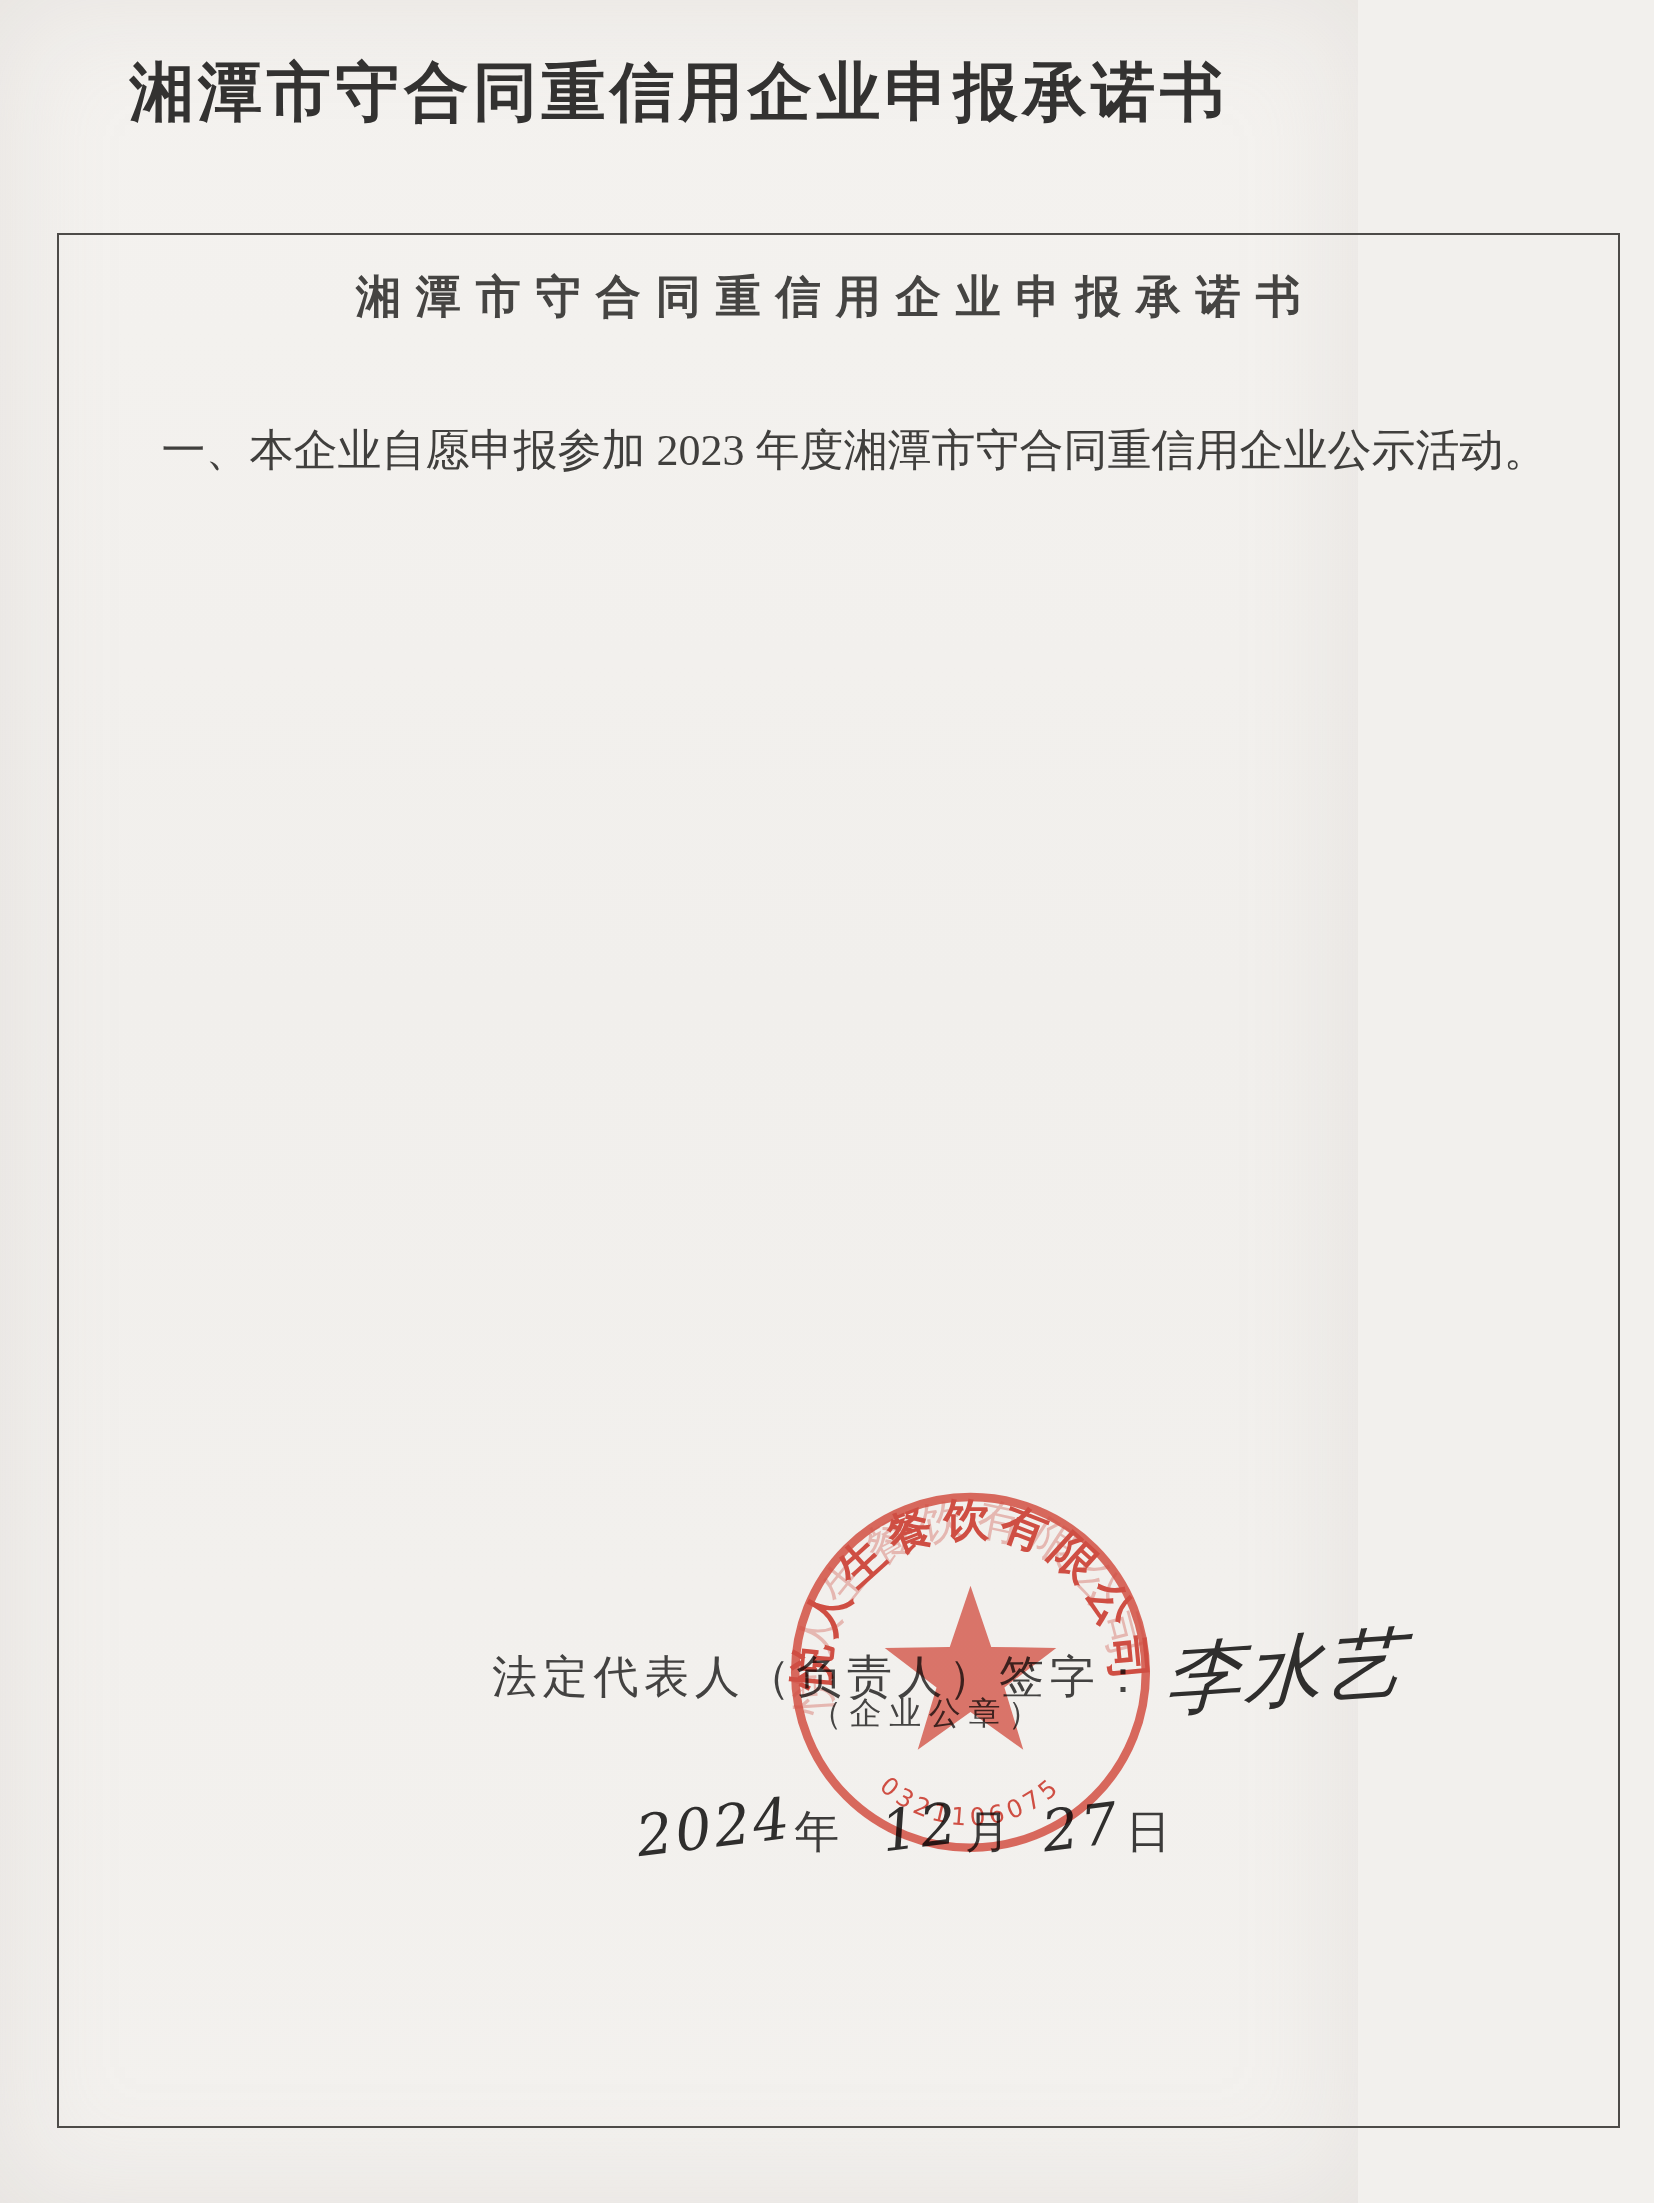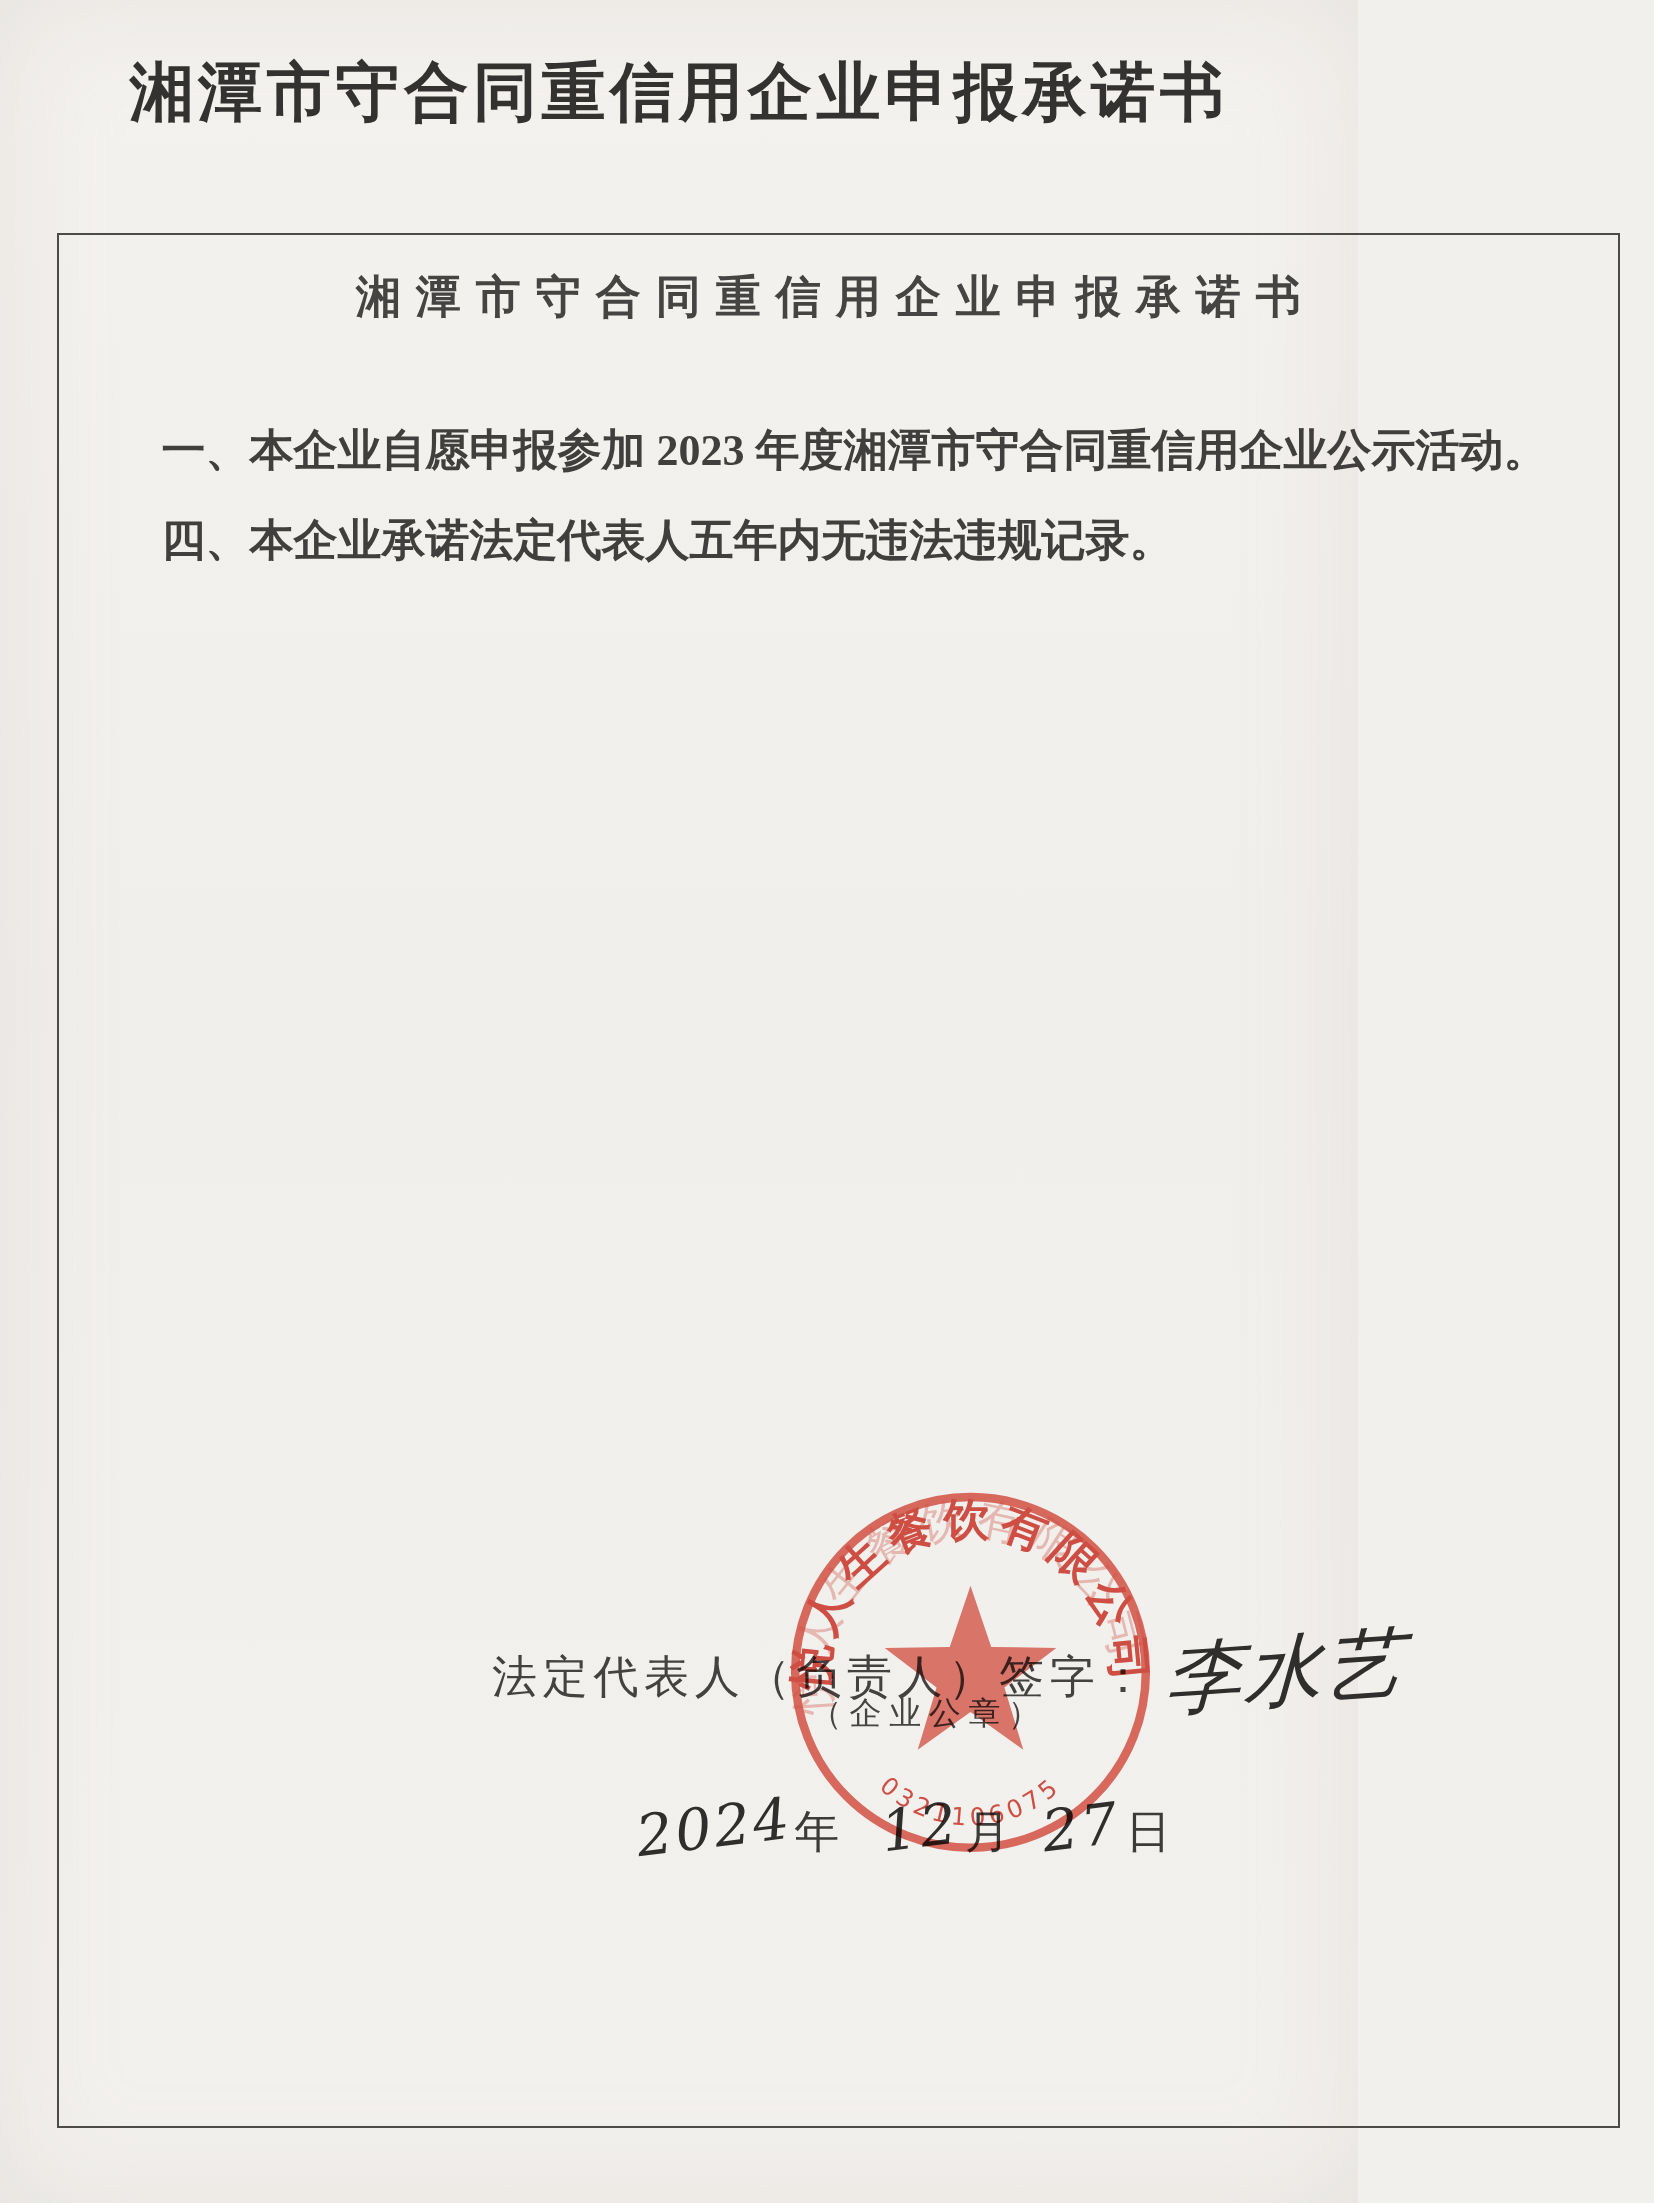--- a/index.html
+++ b/index.html
@@ -26,21 +26,21 @@
     border:2.8px solid #4d4b48;
     box-sizing:border-box;
     padding:0 13.2px 0 7.6px;
   }
   .doc-title{
     margin:32px 0 0 0;
     text-align:center;
     font-size:45px;font-weight:600;letter-spacing:15px;
     color:#454442;
   }
-  .body-text{margin-top:79px;font-weight:bold;}
+  .body-text{margin-top:79px;}
   .body-text p{
     margin:0;
     font-size:44px;line-height:90px;
     text-align:justify;text-align-last:left;
     text-indent:95px;
     color:#403f3d;
   }
   .sig-line{
     position:absolute;left:492px;top:1620px;
     font-size:45px;letter-spacing:5.7px;color:#434241;
@@ -88,21 +88,20 @@
 <div class="page">
 
   <h1 class="main-title">湘潭市守合同重信用企业申报承诺书</h1>
 
   <div class="doc-box">
 
     <h2 class="doc-title">湘潭市守合同重信用企业申报承诺书</h2>
 
     <div class="body-text">
       <p>一、本企业自愿申报参加 2023 年度湘潭市守合同重信用企业公示活动。</p>
-      <p>四、本企业承诺法定代表人五年内无违法违规记录。</p>
     </div>
 
   </div>
 
   <div class="sig-line">
     <span>法定代表人（负责人）签字：</span><span class="handwriting sig-name">李水艺</span>
   </div>
 
   <div class="seal-note">（企业公章）</div>
 

